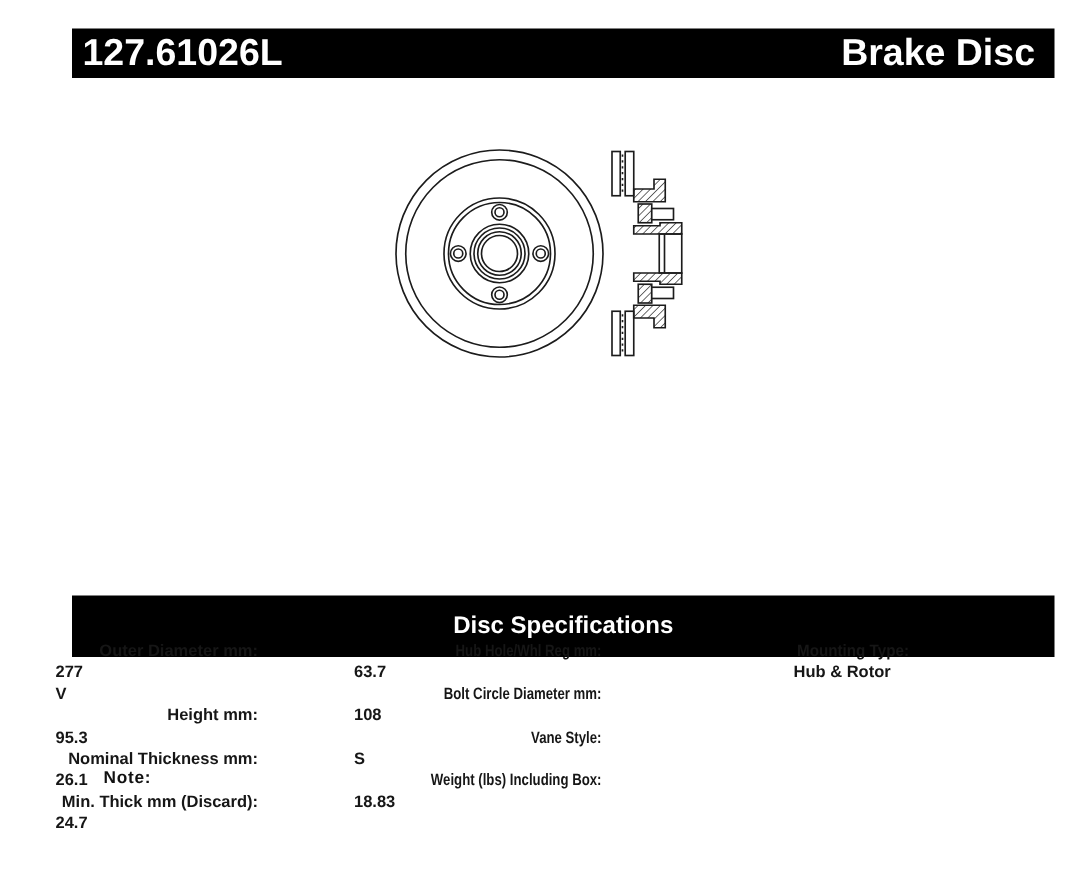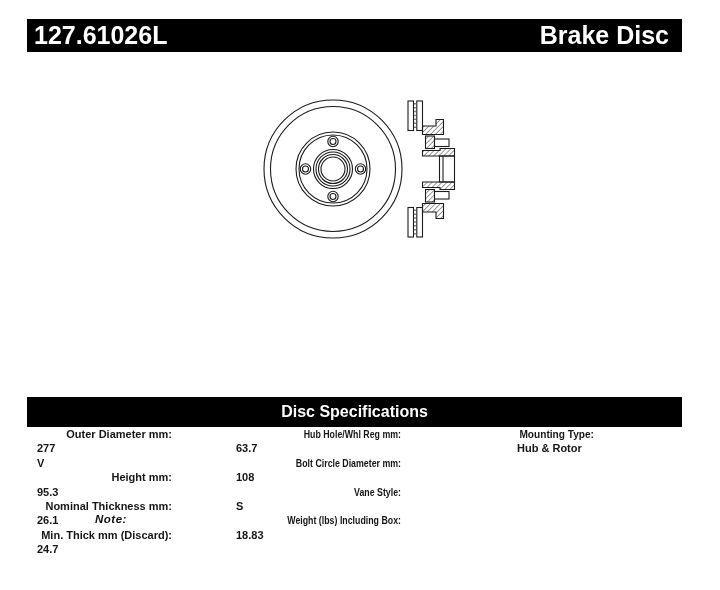--- a/index.html
+++ b/index.html
@@ -10,41 +10,41 @@
   body {
     width: 720px;
     height: 590px;
     position: relative;
     font-family: "Liberation Sans", sans-serif;
     color: #111;
     overflow: hidden;
   }
   .black-bar {
     position: absolute;
-    left: 27px;
+    left: 48px;
     width: 655px;
     background: #000000;
     color: #ffffff;
     font-weight: bold;
     box-sizing: border-box;
     text-align: center;
   }
   #header-bar {
     top: 19px;
     height: 33px;
     font-size: 25px;
     display: flex;
     justify-content: space-between;
     align-items: center;
     padding: 0 13px 0 7px;
     letter-spacing: 0px;
   }
   #spec-bar {
     top: 397px;
-    height: 30px;
+    height: 41px;
     font-size: 16px;
     display: flex;
     justify-content: center;
     align-items: center;
   }
   #drawing {
     position: absolute;
     left: 255px;
     top: 95px;
     width: 210px;
@@ -68,30 +68,29 @@
     text-align: right;
     flex: none;
   }
   .spec-value {
     margin-left: 4px;
   }
   #spec-col-1 { left: 33px; }
   #spec-col-1 .spec-label { width: 139px; }
   #spec-col-2 { left: 232px; }
   #spec-col-2 .spec-label { width: 169px; transform: scaleX(0.8); transform-origin: 100% 50%; }
-  #spec-col-3 { left: 513px; }
+  #spec-col-3 { left: 525px; }
   #spec-col-3 .spec-label { width: 80px; transform: scaleX(0.92); transform-origin: 100% 50%; }
   #note-label {
     position: absolute;
-    left: 95px;
+    left: 69px;
     top: 513px;
     font-size: 11.5px;
     font-weight: bold;
     letter-spacing: 0.5px;
-    font-style: italic;
   }
 </style>
 </head>
 <body>
 
 <div id="header-bar" class="black-bar">
   <span>127.61026L</span>
   <span>Brake Disc</span>
 </div>
 

